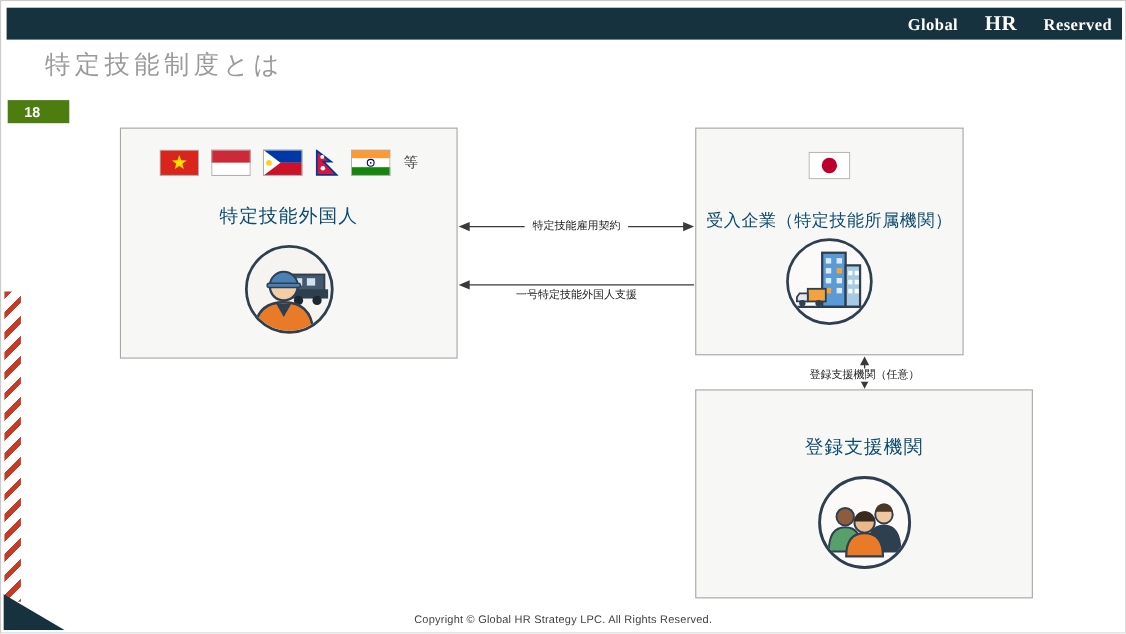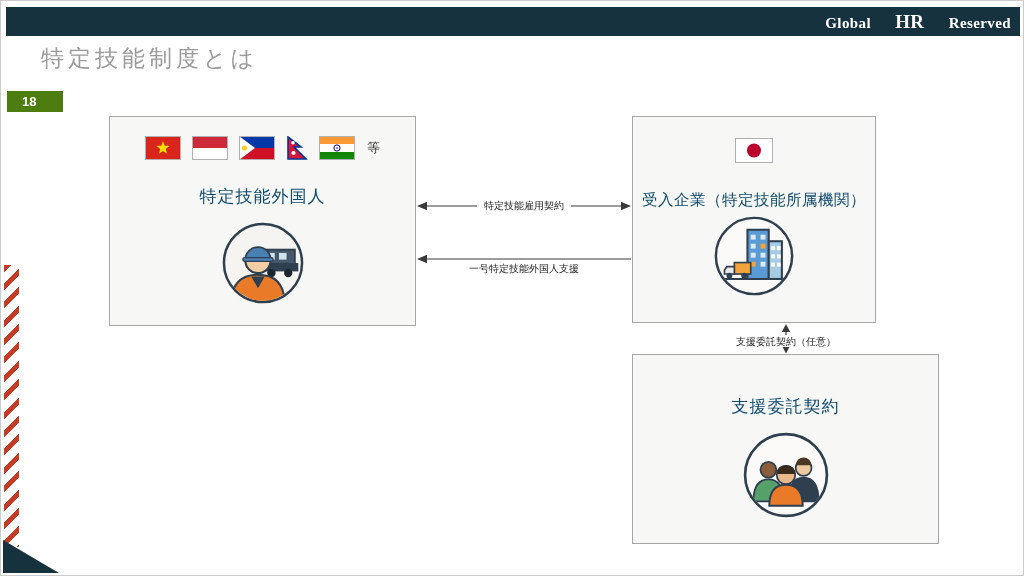--- a/index.html
+++ b/index.html
@@ -194,21 +194,21 @@
           <rect x="26" y="58" width="20" height="14" fill="#f2a33c" stroke="#2e3f50" stroke-width="2"></rect>
           <path d="M26,63 L17,63 L14,67 L14,72 L26,72 Z" fill="#e8e8e8" stroke="#2e3f50" stroke-width="2"></path>
           <circle cx="20" cy="74" r="3.5" fill="#2e3f50"></circle>
           <circle cx="38" cy="74" r="3.5" fill="#2e3f50"></circle>
         </g>
       </svg>
     </div>
   </div>
 
   <div class="box box-support">
-    <div class="box-label support-label">支援委託契約</div>
+    <div class="box-label support-label">登録支援機関</div>
     <div class="icon-wrap support-icon-wrap">
       <svg width="88" height="88" viewBox="0 0 100 100">
         <defs>
             <clipPath id="pclip">
               <circle cx="50" cy="50" r="45"></circle>
             </clipPath>
           </defs>
         <circle cx="50" cy="50" r="46.5" fill="#fbfaf8" stroke="#2e3f50" stroke-width="3"></circle>
         <g clip-path="url(#pclip)">
           <circle cx="30" cy="44" r="9" fill="#8c5c3c" stroke="#2e3f50" stroke-width="2"></circle>
@@ -236,20 +236,21 @@
     <polygon points="785,352.5 780.8,344.5 789.2,344.5" fill="#3a3a3a"></polygon>
   </svg>
 
   <div class="arrow-label label-employment">
     <span>特定技能雇用契約</span>
   </div>
   <div class="arrow-label label-support">
     <span>一号特定技能外国人支援</span>
   </div>
   <div class="arrow-label label-entrust">
-    <span>支援委託契約（任意）</span>
+    <span>登録支援機関（任意）</span>
   </div>
 
   <div class="hatch"></div>
   <div class="corner-triangle"></div>
 
+  <div class="footer">Copyright © Global HR Strategy LPC. All Rights Reserved.</div>
 
 </div>
 
 </body></html>

